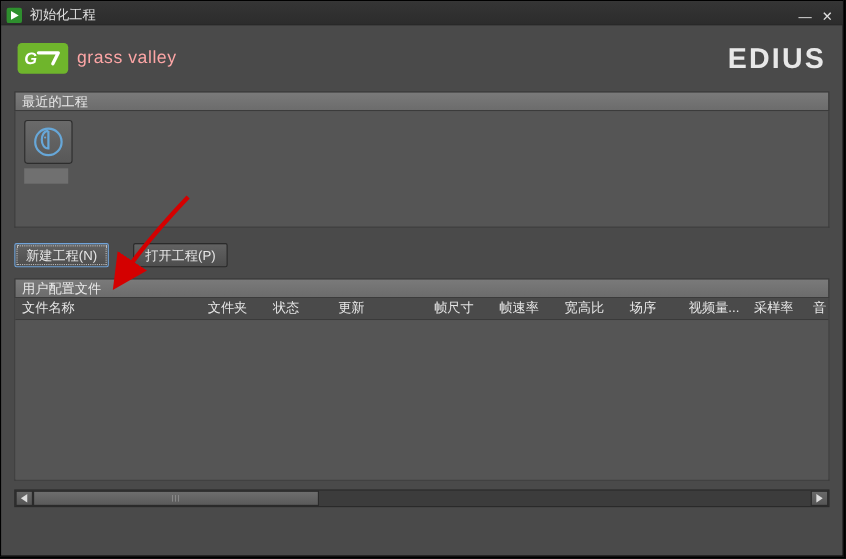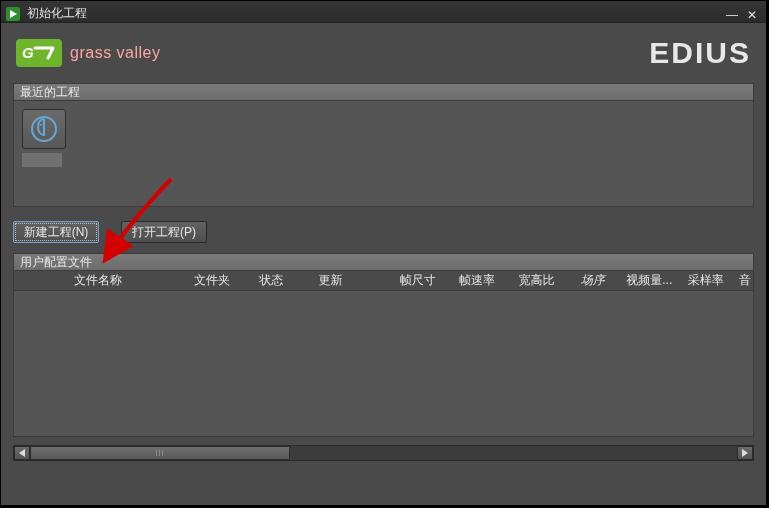--- a/index.html
+++ b/index.html
@@ -45,39 +45,38 @@
   }
   .gv-logo { display: flex; align-items: center; gap: 8px; }
   .gv-mark {
     width: 46px; height: 28px;
     background: #6fb52c;
     border-radius: 4px;
     position: relative;
     display: flex; align-items: center; justify-content: center;
   }
   .gv-text { color: #fca5a5; font-size: 16px; letter-spacing: 0.5px; }
-  .edius { color: #e8e8e8; font-size: 30px; font-weight: 700; letter-spacing: 2px; }
+  .edius { color: #e8e8e8; font-size: 26px; font-weight: 700; letter-spacing: 2px; }
 
   .section {
     margin: 0 12px 8px 12px;
   }
   .section-header {
     background: linear-gradient(#7a7a7a, #6c6c6c);
     border: 1px solid #3b3b3b;
     color: #e8e8e8;
     font-size: 12px;
     padding: 2px 6px;
     height: 18px;
     display: flex; align-items: center;
   }
   .section-body {
     background: #555;
     border: 1px solid #3b3b3b;
     border-top: none;
-    text-align: center;
   }
   .profiles-body {
     height: 106px;
     padding: 8px;
   }
   .profile-item {
     width: 50px;
     text-align: center;
   }
   .profile-icon {
@@ -137,21 +136,21 @@
     border-right: 1px solid #3a3a3a00;
     white-space: nowrap;
   }
   .col-filename { width: 178px; padding-left: 6px; }
   .col-folder { width: 62px; }
   .col-status { width: 62px; }
   .col-update { width: 62px; }
   .col-framesize { width: 62px; margin-left: 28px; }
   .col-framerate { width: 62px; }
   .col-aspect { width: 62px; }
-  .col-order { width: 56px; font-style: italic; }
+  .col-order { width: 56px; }
   .col-quant { width: 62px; }
   .col-sample { width: 56px; }
   .col-audio { width: 20px; }
 
   .scroll-area {
     position: absolute;
     left: 0; right: 0; top: 20px; bottom: 0;
     background: #555;
   }
 

